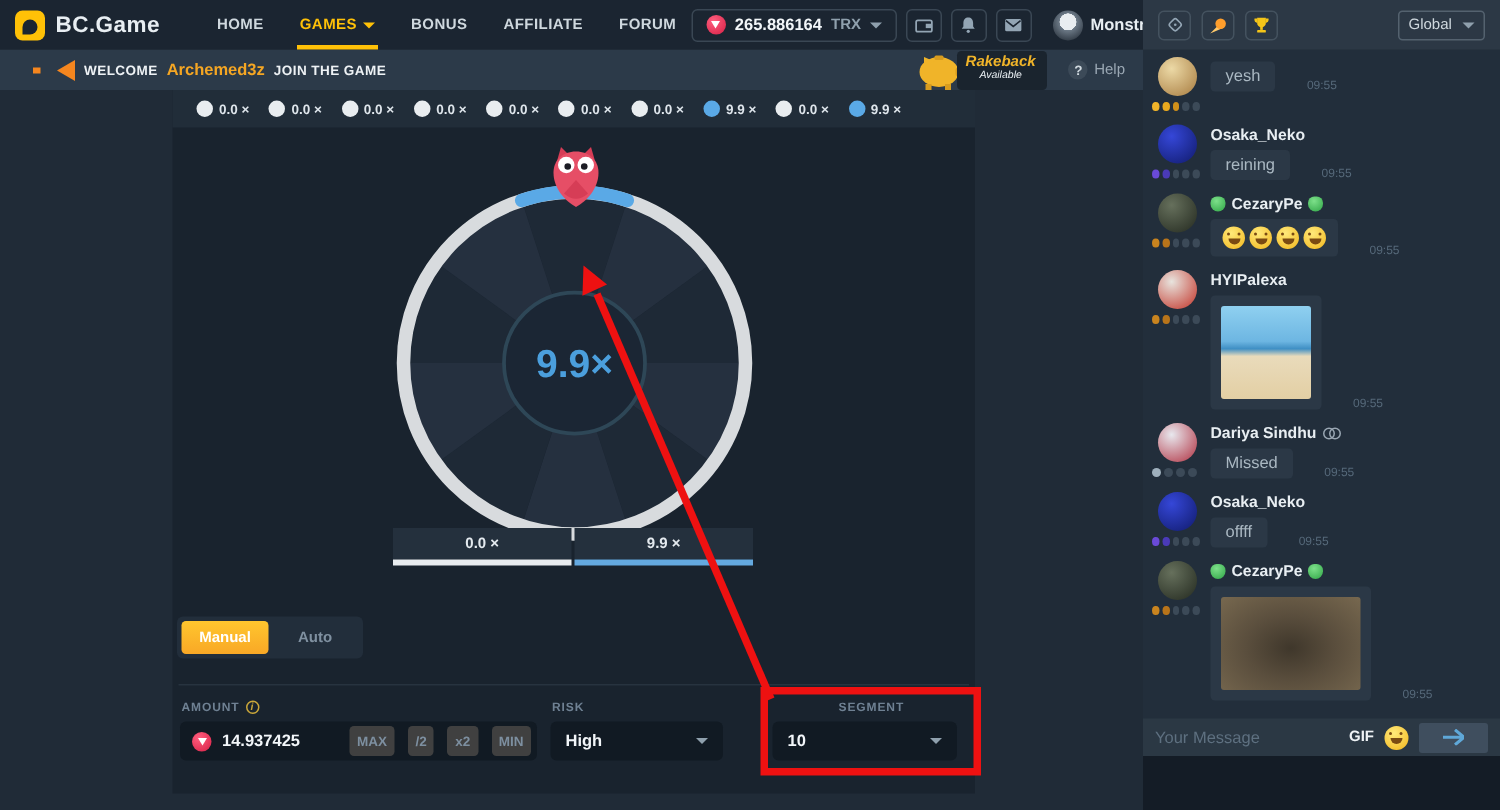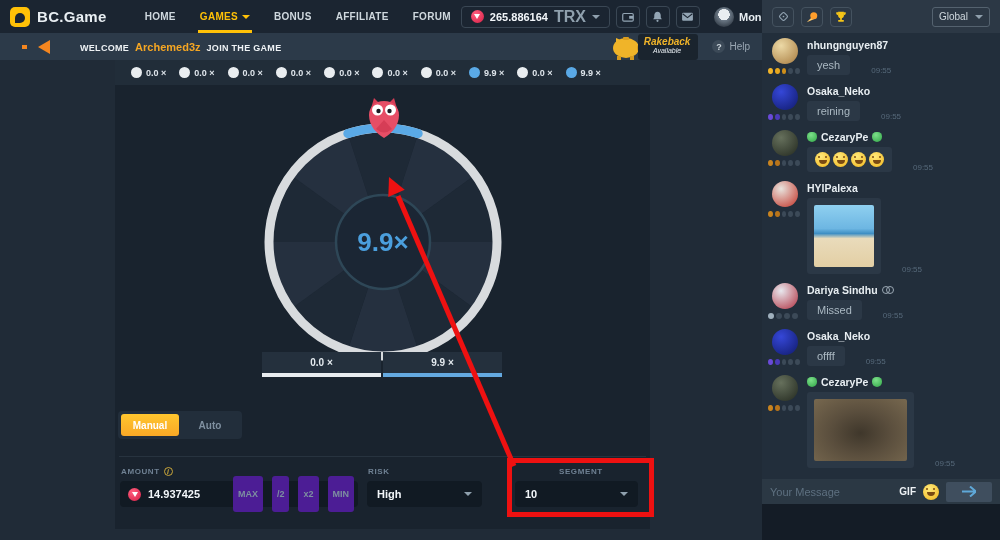--- a/index.html
+++ b/index.html
@@ -27,36 +27,36 @@
     border-top:4px solid #8fa0ad; display:inline-block; }
   .nav-item.active .caret { border-top-color:#ffc107; }
   .nav-right { margin-left:auto; display:flex; align-items:center; gap:6px; }
   .balance-pill { display:flex; align-items:center; gap:6px; height:22px; padding:0 9px;
     border:1px solid #3a4754; border-radius:4px; cursor:pointer; }
   .coin { width:13px; height:13px; border-radius:50%; flex:0 0 13px;
     background:radial-gradient(circle at 35% 30%, #ff5e7e, #d61f45); position:relative; }
   .coin::after { content:""; position:absolute; left:3.5px; top:4px; width:0; height:0;
     border-left:3px solid transparent; border-right:3px solid transparent; border-top:5px solid #fff; }
   .balance-amount { font-size:11px; font-weight:bold; color:#f2f6f9; }
-  .balance-cur { font-size:16px; color:#8fa0ad; font-weight:bold; }
+  .balance-cur { font-size:10px; color:#8fa0ad; font-weight:bold; }
   .icon-btn { width:24px; height:22px; background:none; border:1px solid #3a4754; border-radius:4px;
     display:flex; align-items:center; justify-content:center; cursor:pointer; }
   .icon-btn svg { display:block; }
   .user-menu { display:flex; align-items:center; gap:5px; margin-left:8px; cursor:pointer; }
   .avatar-nav { width:20px; height:20px; border-radius:50%;
     background:radial-gradient(circle at 50% 38%, #e9edf0 35%, #6b7885 36%, #39434e 75%); }
   .user-name { font-size:11px; font-weight:bold; }
   .chat-toggle { margin-left:6px; background:none; border:none; cursor:pointer; }
 
   
   .banner { height:27px; background:#2c3a49; display:flex; align-items:center; padding:0 12px; }
   .megaphone { margin-left:26px; width:0; height:0; border-top:7px solid transparent; border-bottom:7px solid transparent;
     border-right:12px solid #f5861f; position:relative; }
   .megaphone::after { content:""; position:absolute; left:-16px; top:-2px; width:5px; height:4px; background:#f5861f; }
-  .banner-text { margin-left:30px; display:flex; align-items:baseline; gap:6px; }
+  .banner-text { margin-left:6px; display:flex; align-items:baseline; gap:6px; }
   .welcome-label, .join-label { font-size:9px; font-weight:bold; color:#eef2f5; letter-spacing:.3px; }
   .banner-user { font-size:11px; font-weight:bold; color:#f5a623; }
   .banner-right { margin-left:auto; display:flex; align-items:center; gap:14px; }
   .rakeback { display:flex; cursor:pointer; }
   .rakeback-box { background:#1a242e; border-radius:3px; padding:2px 8px 2px 6px; margin-left:-6px; text-align:center; }
   .rakeback-title { font-size:10px; font-weight:bold; font-style:italic; color:#f0b429; line-height:11px; }
   .rakeback-sub { font-size:7px; font-style:italic; color:#e8eef2; line-height:8px; }
   .help { display:flex; align-items:center; gap:4px; cursor:pointer; color:#9aa7b3; font-size:10px; }
   .help-q { width:13px; height:13px; border-radius:50%; background:#3c4a58; color:#cfd8de; font-size:9px;
     font-weight:bold; display:flex; align-items:center; justify-content:center; }
@@ -92,21 +92,21 @@
 
   .fields-divider { position:absolute; left:4px; right:4px; top:396px; border-top:1px solid #27333f; }
   .field-label { position:absolute; top:407px; font-size:8px; font-weight:bold; letter-spacing:.6px;
     color:#6f8193; display:flex; align-items:center; gap:4px; }
   .info-dot { width:9px; height:9px; border-radius:50%; border:1px solid #c9a63a; color:#c9a63a; font-size:7px;
     display:flex; align-items:center; justify-content:center; font-style:italic; font-weight:bold; }
   .amount-box { position:absolute; left:5px; top:421px; width:238px; height:26px; background:#111a23;
     border-radius:4px; display:flex; align-items:center; padding:0 4px 0 8px; gap:7px; }
   .amount-input { flex:1; min-width:0; background:transparent; border:none; outline:none; color:#f2f6f9;
     font-size:11px; font-weight:bold; font-family:"Liberation Sans",sans-serif; }
-  .mini-btn { height:36px; padding:0 5px; background:#4c1d95; border:none; border-radius:3px; color:#7d8fa0;
+  .mini-btn { height:20px; padding:0 5px; background:#404040; border:none; border-radius:3px; color:#7d8fa0;
     font-size:9px; font-weight:bold; cursor:pointer; margin-left:2px; }
   .select-box { position:absolute; top:421px; height:26px; background:#111a23; border-radius:4px;
     display:flex; align-items:center; justify-content:space-between; padding:0 10px; cursor:pointer; }
   .select-box .sel-val { font-size:11px; font-weight:bold; color:#f2f6f9; }
   .risk-box { left:252px; width:115px; }
   .segment-box { left:400px; width:123px; }
 
   
   .chat-header { height:33px; background:#2c3845; display:flex; align-items:center; padding:0 10px; gap:7px; }
   .chat-tab-btn { width:22px; height:20px; border:1px solid #44525f; border-radius:4px; background:none;
@@ -410,23 +410,20 @@
           <div class="avatar" style="background: radial-gradient(circle at 35% 30%, rgb(236, 217, 166), rgb(167, 123, 63));"></div>
           <div class="badges">
             <span class="badge" style="background: rgb(242, 181, 42);"></span>
             <span class="badge" style="background: rgb(232, 168, 30);"></span>
             <span class="badge" style="background: rgb(207, 143, 26);"></span>
             <span class="badge" style="background: rgb(60, 74, 88);"></span>
             <span class="badge" style="background: rgb(60, 74, 88);"></span>
           </div>
         </div>
         <div class="msg-body">
-          <div class="msg-name-row">
-            <span class="msg-name">nhungnguyen87</span>
-          </div>
           <div class="msg-content-row">
             <div class="bubble">yesh</div>
             <span class="msg-time">09:55</span>
           </div>
         </div>
       </div>
       <div class="msg">
         <div class="msg-left">
           <div class="avatar" style="background: radial-gradient(circle at 35% 30%, rgb(53, 71, 216), rgb(16, 26, 107));"></div>
           <div class="badges">

